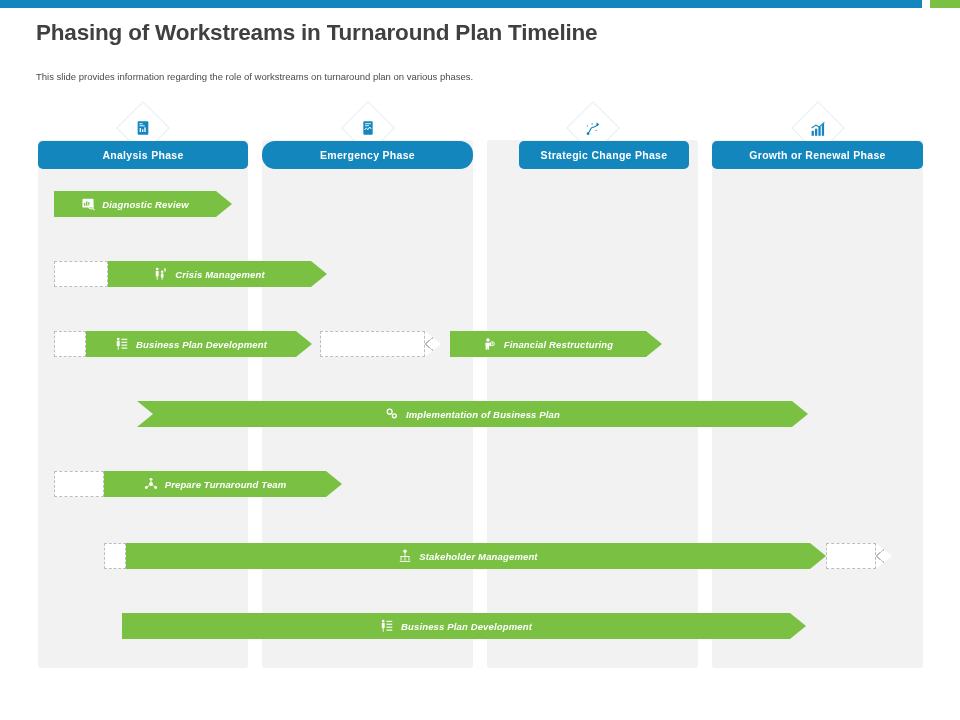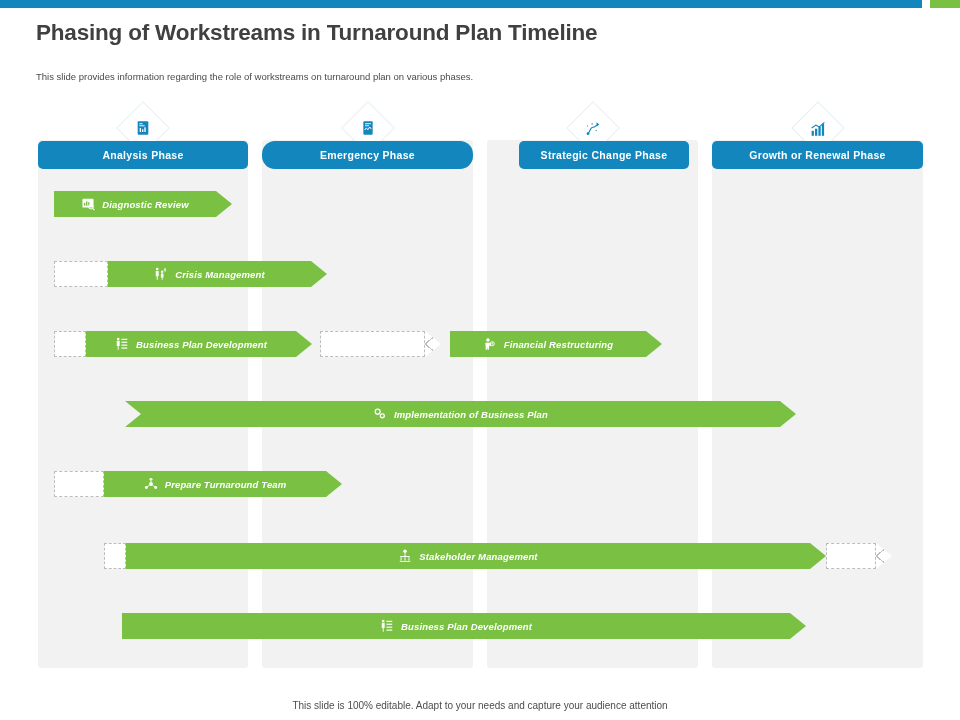--- a/index.html
+++ b/index.html
@@ -203,21 +203,21 @@
           <span class="ico"><svg width="14" height="14" viewBox="0 0 24 24" fill="#ffffff">
               <circle cx="8.5" cy="5" r="3"></circle>
               <path d="M4 10 h9 l1 5 -2 1 -1-3 -1 9 -2 0 -.6-5 -.6 5 -2 0 z"></path>
               <path d="M16 8 a3.5 3.5 0 1 1 0 7 a3.5 3.5 0 1 1 0-7z" fill="none" stroke="#ffffff" stroke-width="1.5"></path>
               <path d="M16 9.5 v4 M14.6 11 h2.8" stroke="#ffffff" stroke-width="1.2"></path>
             </svg></span>
           <span class="lbl">Financial Restructuring</span>
         </div>
         <div class="arrow-r green" style="left: 646px;"></div>
       </div>
-      <div class="row" style="top: 401px; left: 0px; width: 877px;">
+      <div class="row" style="top: 401px; left: 12px; width: 877px;">
         <div class="seg green" style="left: 141px; width: 639px;">
           <span class="ico"><svg width="14" height="14" viewBox="0 0 24 24" fill="#ffffff">
               <circle cx="8" cy="8" r="4.2" fill="none" stroke="#ffffff" stroke-width="2.2"></circle>
               <circle cx="16" cy="15" r="3.4" fill="none" stroke="#ffffff" stroke-width="2.2"></circle>
               <path d="M8 1.6 v2 M8 12.4 v2 M1.6 8 h2 M12.4 8 h2 M3.6 3.6 l1.4 1.4 M11 11 l1.4 1.4"></path>
               <path d="M16 10.2 v1.6 M16 18.2 v1.6 M11.2 15 h1.6 M19.2 15 h1.6"></path>
             </svg></span>
           <span class="lbl">Implementation of Business Plan</span>
         </div>
         <div class="notch-l" style="left: 125px;"></div>
@@ -264,14 +264,13 @@
               <rect x="11" y="8" width="10" height="2"></rect>
               <rect x="11" y="13" width="10" height="2"></rect>
               <rect x="11" y="18" width="10" height="2"></rect>
             </svg></span>
           <span class="lbl">Business Plan Development</span>
         </div>
         <div class="arrow-r green" style="left: 790px;"></div>
       </div>
     </div>
 
-  <div class="footer">This slide is 100% editable.  Adapt to your needs and capture your audience attention</div>
 </div>
 
 </body></html>

